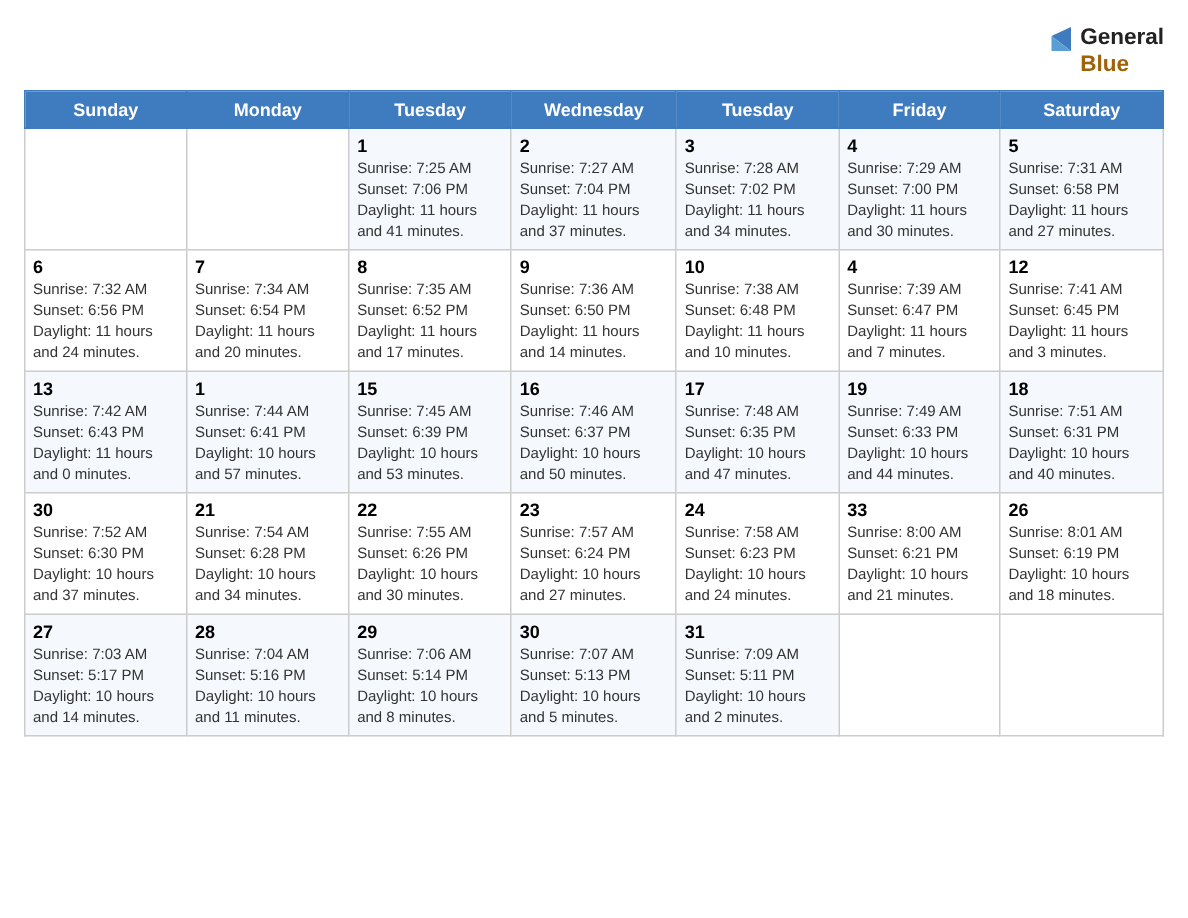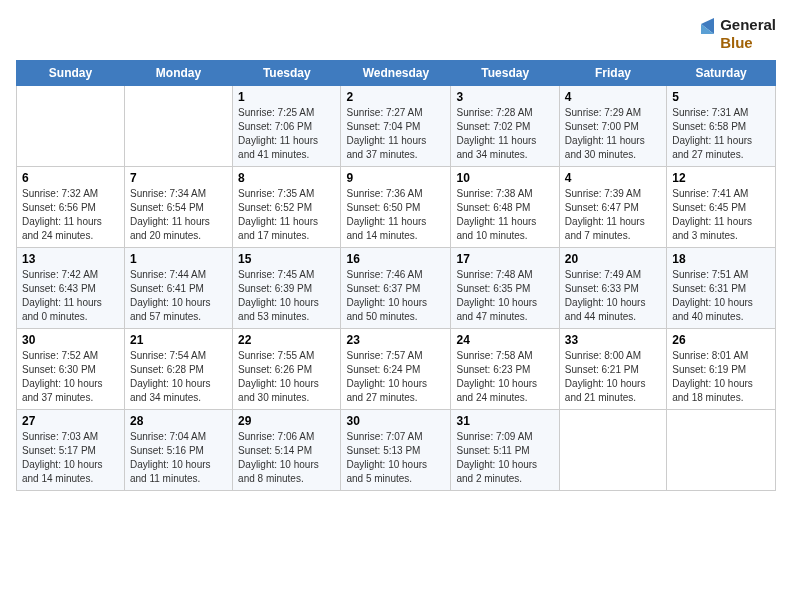--- a/index.html
+++ b/index.html
@@ -180,21 +180,21 @@
         </td>
         <td>
           <span class="day-num">16</span>
           <div class="day-info">Sunrise: 7:46 AM<br>Sunset: 6:37 PM<br>Daylight: 10 hours and 50 minutes.</div>
         </td>
         <td>
           <span class="day-num">17</span>
           <div class="day-info">Sunrise: 7:48 AM<br>Sunset: 6:35 PM<br>Daylight: 10 hours and 47 minutes.</div>
         </td>
         <td>
-          <span class="day-num">20</span>
+          <span class="day-num">19</span>
           <div class="day-info">Sunrise: 7:49 AM<br>Sunset: 6:33 PM<br>Daylight: 10 hours and 44 minutes.</div>
         </td>
         <td>
           <span class="day-num">18</span>
           <div class="day-info">Sunrise: 7:51 AM<br>Sunset: 6:31 PM<br>Daylight: 10 hours and 40 minutes.</div>
         </td>
       </tr>
       <tr>
         <td>
           <span class="day-num">30</span>

